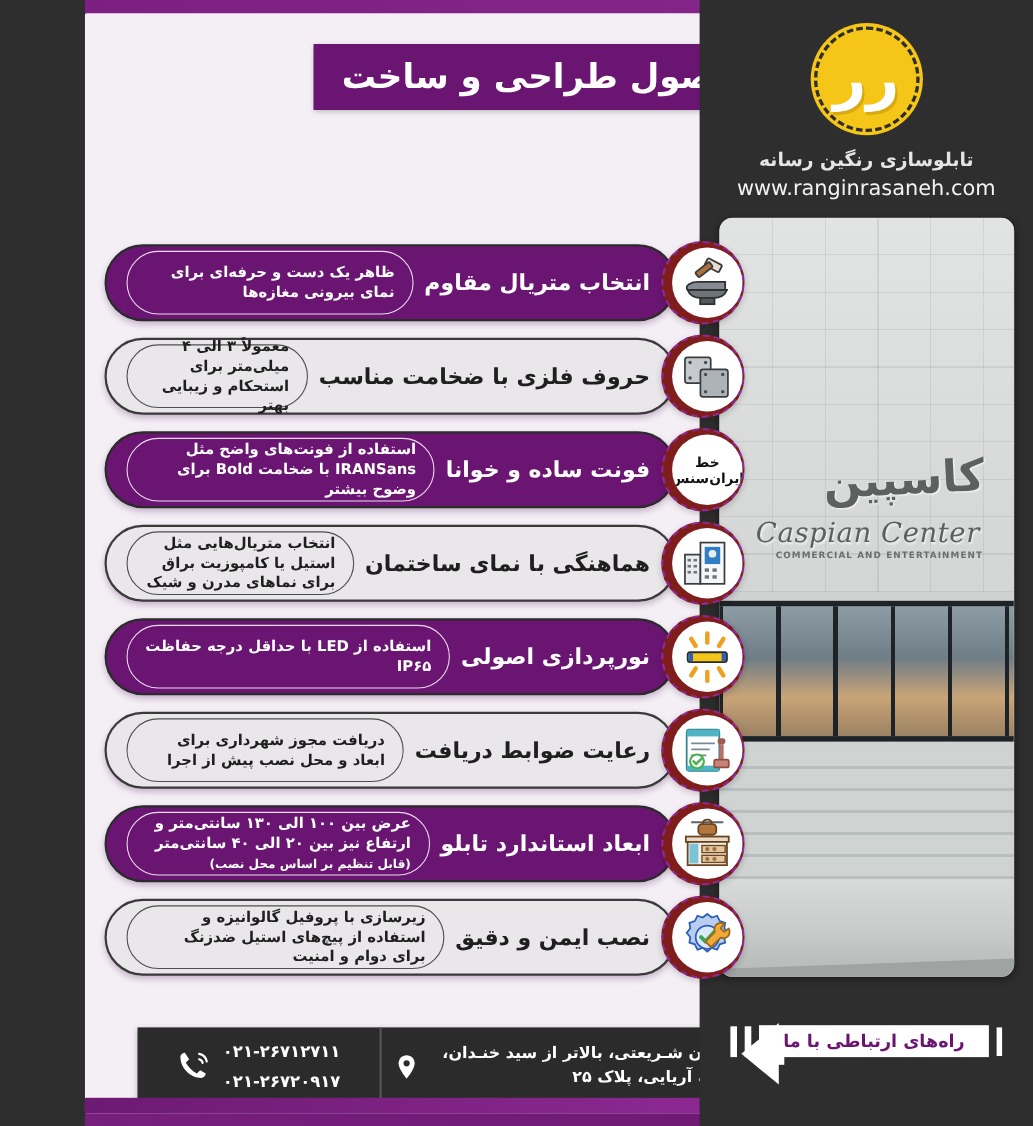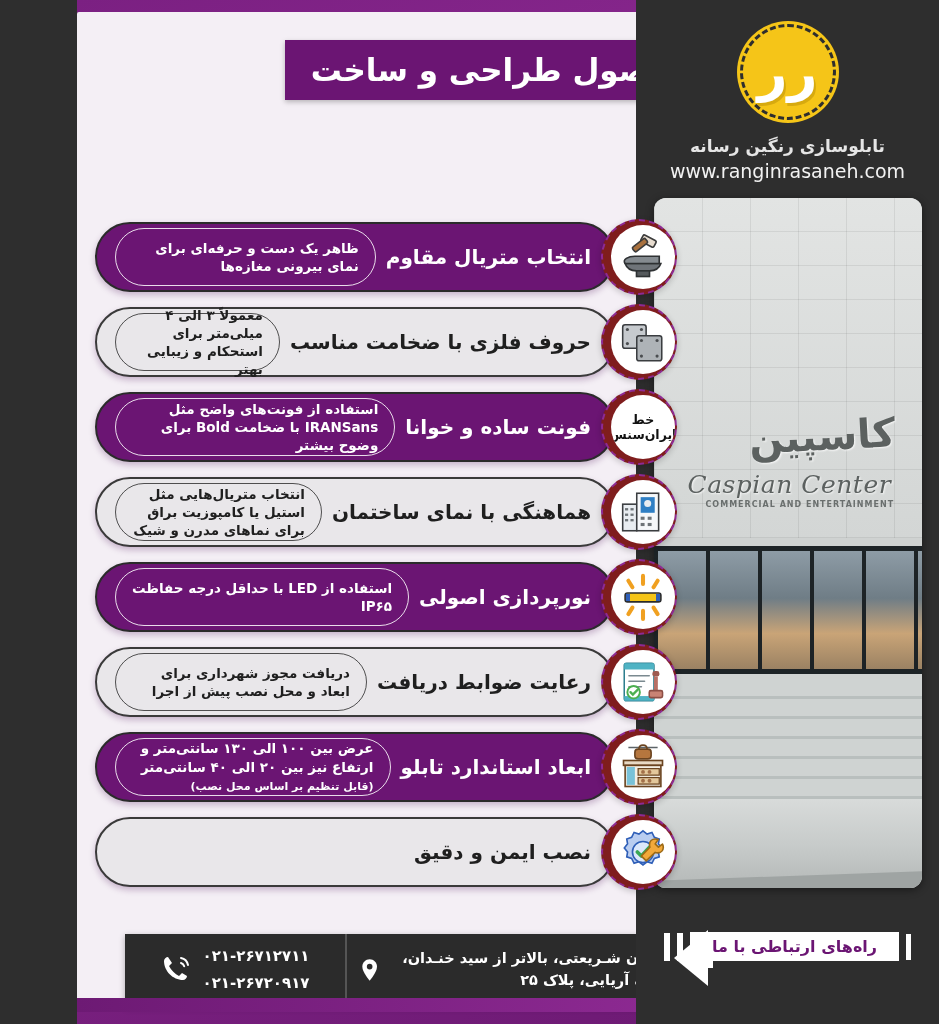--- a/index.html
+++ b/index.html
@@ -504,20 +504,23 @@
                   <circle cx="40" cy="38" r="2.4" fill="#a2704a"></circle>
         <circle cx="32" cy="49" r="2.4" fill="#a2704a"></circle>
                   <circle cx="40" cy="49" r="2.4" fill="#a2704a"></circle>
       </svg>
       </div>
     </div>
           </div>
           <div class="feature light">
     <div class="pill">
       <span class="p-title">نصب ایمن و دقیق</span>
+      <div class="p-desc-wrap">
+        <div class="p-desc">زیرسازی با پروفیل گالوانیزه و استفاده از پیچ‌های استیل ضدزنگ برای دوام و امنیت</div>
+      </div>
     </div>
     <div class="badge">
       <div class="inner">
 
       <svg viewBox="0 0 64 64" width="52" height="52">
         <g fill="#b9cdf0" stroke="#2f5fb8" stroke-width="2">
           <path d="M32 6l5 4 6-2 3 6 6 2-1 6 4 5-4 5 1 6-6 2-3 6-6-2-5 4-5-4-6 2-3-6-6-2 1-6-4-5 4-5-1-6 6-2 3-6 6 2z"></path>
         </g>
         <circle cx="32" cy="32" r="13" fill="#dce8fb" stroke="#2f5fb8" stroke-width="2"></circle>
         <path d="M25 32l5 5 10-11" stroke="#3aa757" stroke-width="4.5" fill="none" stroke-linecap="round" stroke-linejoin="round"></path>

